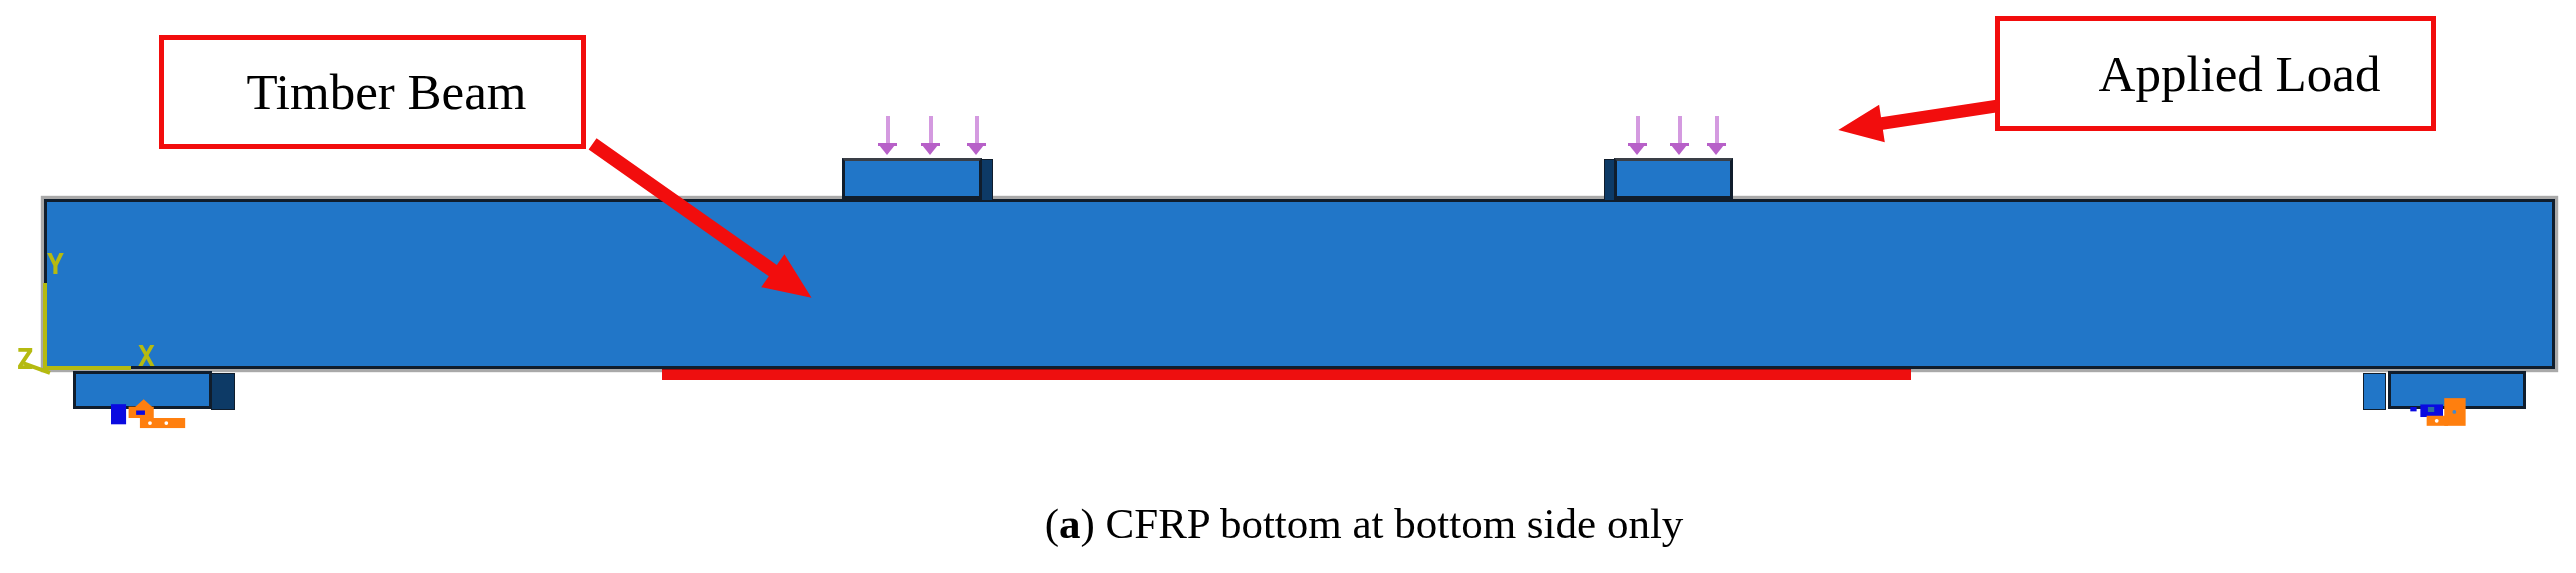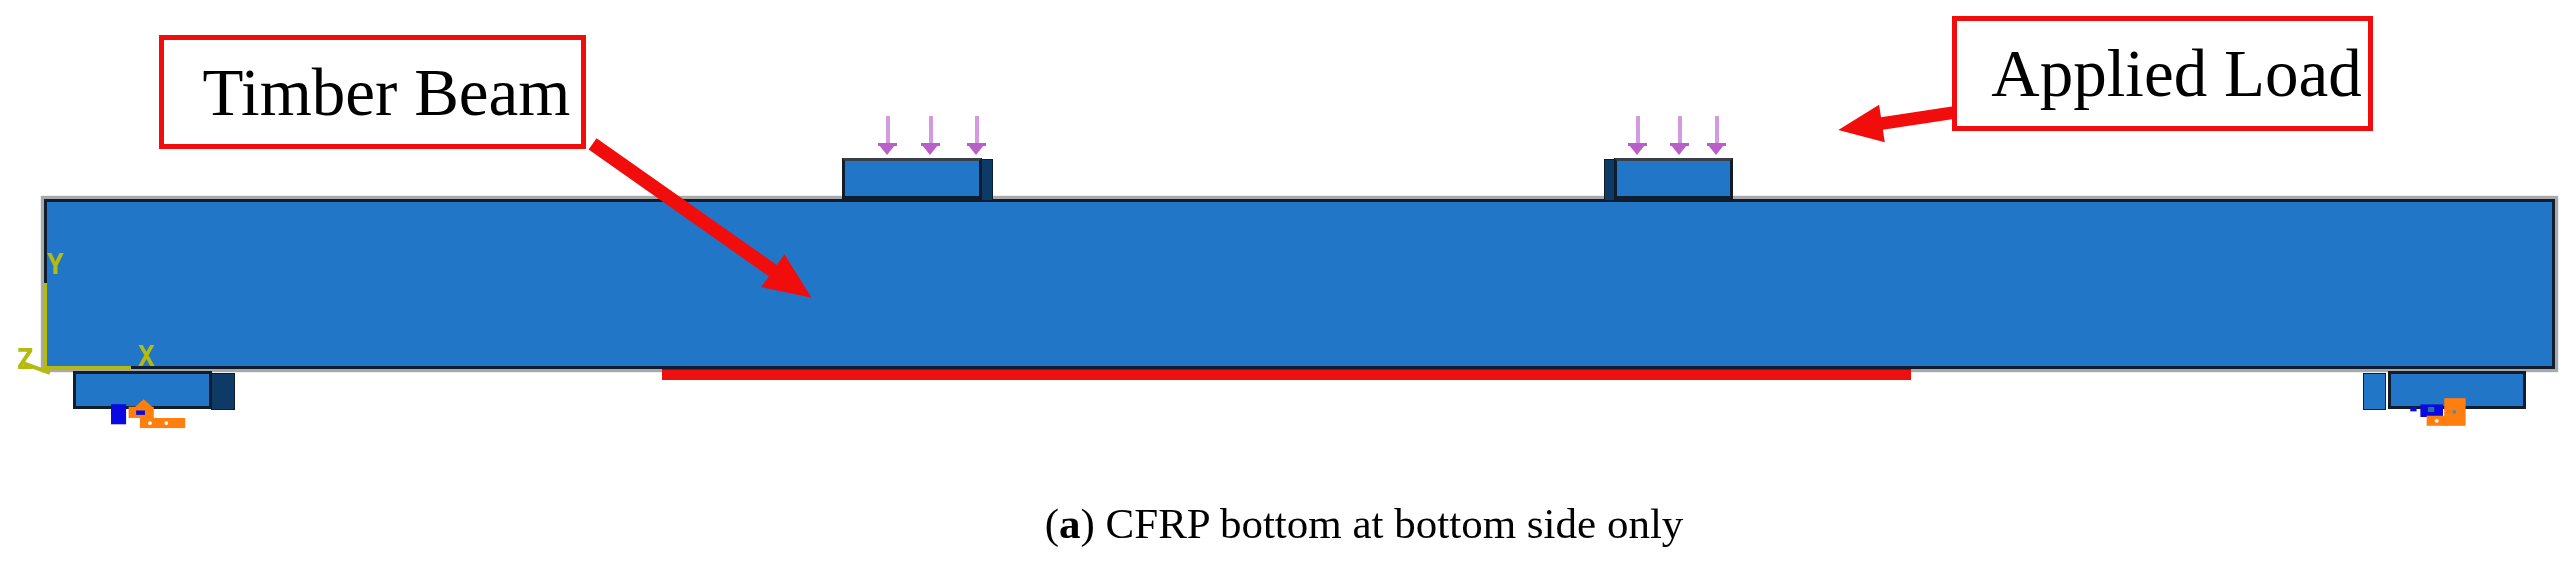--- a/index.html
+++ b/index.html
@@ -34,21 +34,21 @@
 
   
   .axis-line{position:absolute;background:var(--axes-yellow);}
   .axis-label{position:absolute;color:var(--axes-yellow);
               font-family:"DejaVu Sans Mono", monospace;font-weight:bold;font-size:28px;
               line-height:1;}
 
   
   .note{position:absolute;background:#ffffff;border:5.7px solid var(--annotation-red);
         display:flex;align-items:center;justify-content:center;}
-  .note span{font-size:67px;color:#000;margin-left:28px;}
+  .note span{font-size:51px;color:#000;margin-left:28px;}
 
   
   #overlay{position:absolute;left:0;top:0;width:2576px;height:573px;}
 
   
   .caption{position:absolute;top:499px;left:1364px;transform:translateX(-50%);
            font-size:43px;color:#000;white-space:nowrap;}
   .caption .bold{font-weight:bold;}
 </style>
 </head>
@@ -130,21 +130,21 @@
   <span class="axis-label" style="left:16.4px;top:346px;">Z</span>
 
   <svg id="overlay" viewBox="0 0 4080 908" width="2576" height="573">
     <polygon fill="var(--annotation-red)" points="931.7,237 1217.3,437.9 1205.2,455.1 1285,472 1242,402.7 1229.9,419.9 944.3,219"></polygon>
     <polygon fill="var(--annotation-red)" points="3281.5,140.1 2979.7,185.7 2976.7,165.9 2912,206 2985.7,225.3 2982.7,205.5 3284.5,159.9"></polygon>
   </svg>
 
   <div class="note" style="left:159px;top:35px;width:417px;height:104px;">
     <span>Timber Beam</span>
   </div>
-  <div class="note" style="left:1952px;top:16px;width:411px;height:105px;">
+  <div class="note" style="left:1995px;top:16px;width:411px;height:105px;padding-left:20px;">
     <span>Applied Load</span>
   </div>
 
   <div class="caption">
     <span>(</span><span class="bold">a</span><span>)</span><span> CFRP bottom at bottom side only</span>
   </div>
 
 </div>
 
 

